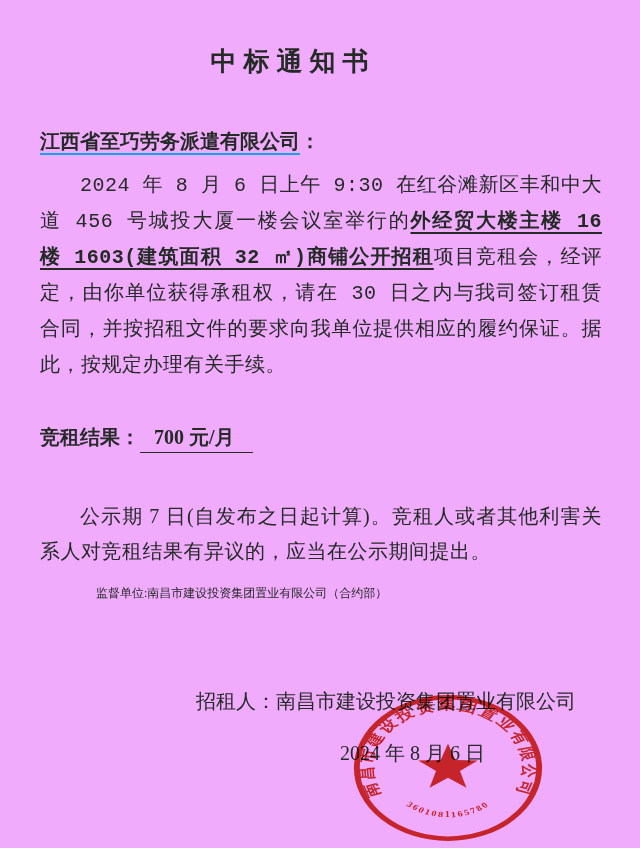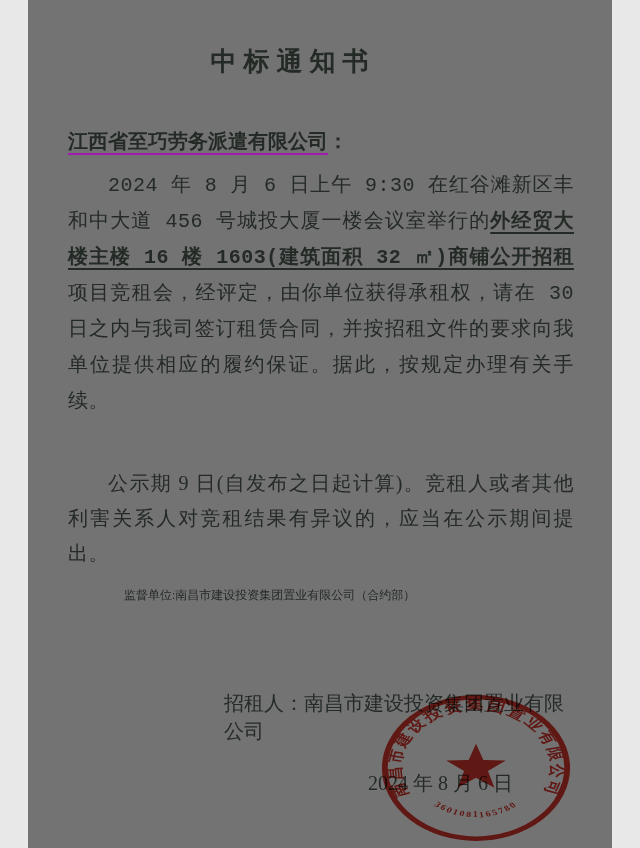--- a/index.html
+++ b/index.html
@@ -1,20 +1,20 @@
 <!DOCTYPE html>
 <html><head>
 <meta charset="utf-8">
 <style>
   html,body { margin:0; padding:0; background:#e8e8e8; }
   .page {
     position:relative;
-    width:584px; height:848px;
+    width:640px; height:848px;
     margin:0 auto;
-    background:#737373;
+    background:#f0abfc;
     color:#242a26;
     font-family:"Liberation Serif","DejaVu Serif",serif;
     overflow:hidden;
   }
   .content { padding:45px 38px 0 40px; }
 
   .title {
     margin:0;
     padding-right:56px;
     font-size:26px;
@@ -24,21 +24,21 @@
     line-height:34px;
   }
 
   .addressee {
     margin-top:49px;
     font-size:20px;
     font-weight:700;
     line-height:26px;
   }
   .addressee .name {
-    border-bottom:2px solid #a21caf;
+    border-bottom:2px solid #0ea5e9;
     padding-bottom:1px;
   }
 
   .p1 {
     margin:14px 0 0 0;
     font-size:20px;
     line-height:36px;
     text-align:justify;
     text-indent:2em;
     letter-spacing:0.5px;
@@ -92,22 +92,23 @@
 
 <div class="page">
   <div class="content">
 
     <h1 class="title">中标通知书</h1>
 
     <div class="addressee"><span class="name">江西省至巧劳务派遣有限公司</span><span>：</span></div>
 
     <p class="p1"><span>2024 年 8 月 6 日上午 9:30 在红谷滩新区丰和中大道 456 号城投大厦一楼会议室举行的</span><span class="hl">外经贸大楼主楼 16 楼 1603(建筑面积 32 ㎡)商铺公开招租</span><span>项目竞租会，经评定，由你单位获得承租权，请在 30 日之内与我司签订租赁合同，并按招租文件的要求向我单位提供相应的履约保证。据此，按规定办理有关手续。</span></p>
 
+    <div class="result"><span>竞租结果：</span><span class="result-value">700 元/月</span></div>
 
-    <p class="notice">公示期 9 日(自发布之日起计算)。竞租人或者其他利害关系人对竞租结果有异议的，应当在公示期间提出。</p>
+    <p class="notice">公示期 7 日(自发布之日起计算)。竞租人或者其他利害关系人对竞租结果有异议的，应当在公示期间提出。</p>
 
     <div class="supervisor">监督单位:南昌市建设投资集团置业有限公司（合约部）</div>
 
     <div class="issuer">招租人：南昌市建设投资集团置业有限公司</div>
     <div class="date">2024 年 8 月 6 日</div>
   </div>
 
   <svg class="stamp" viewBox="0 0 200 200" preserveAspectRatio="none" xmlns="http://www.w3.org/2000/svg">
     <circle cx="100" cy="100" r="93" fill="none" stroke="#cf2318" stroke-width="6"></circle>
     <defs>

